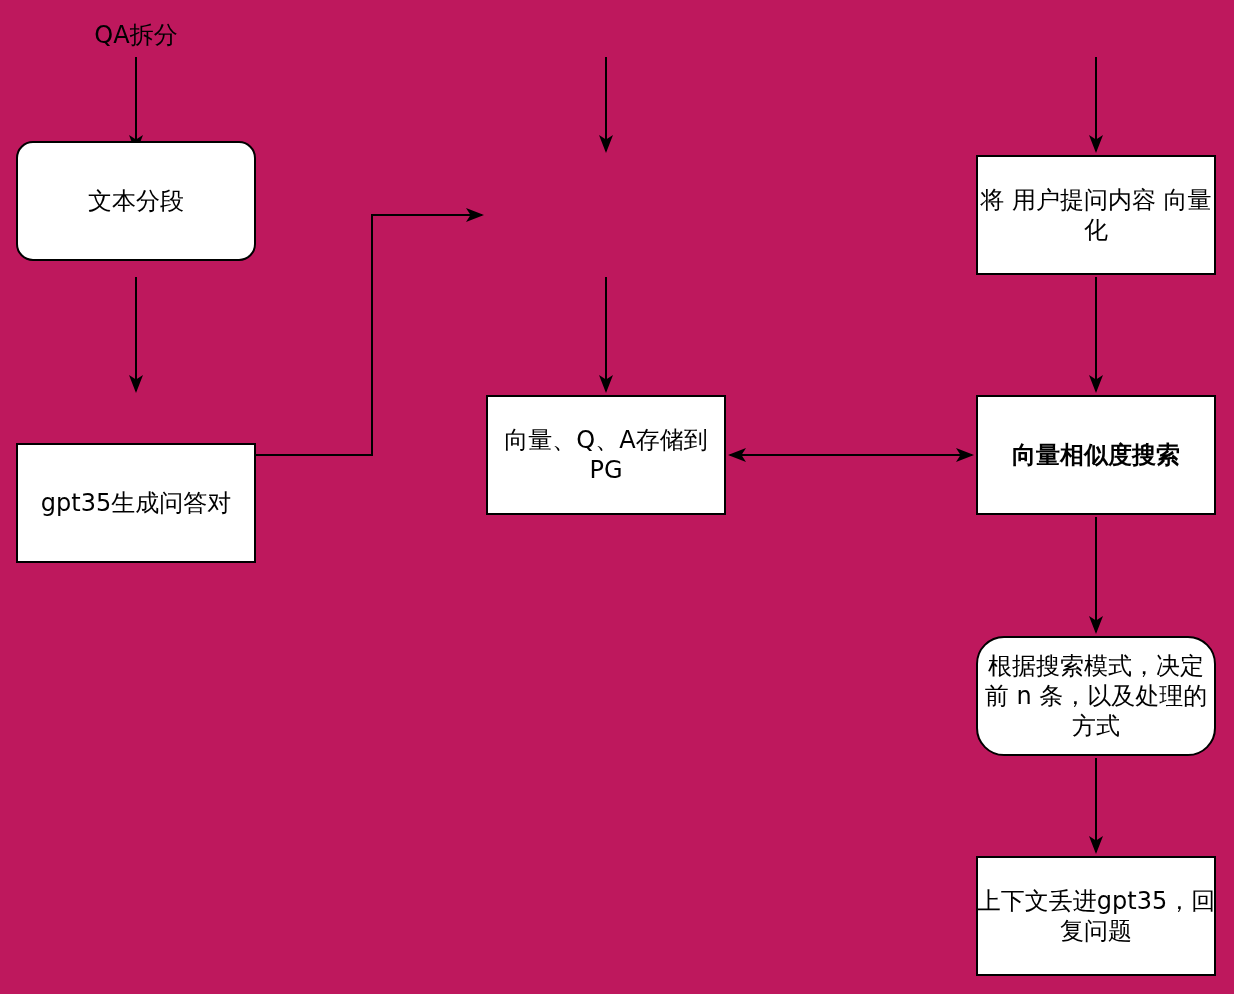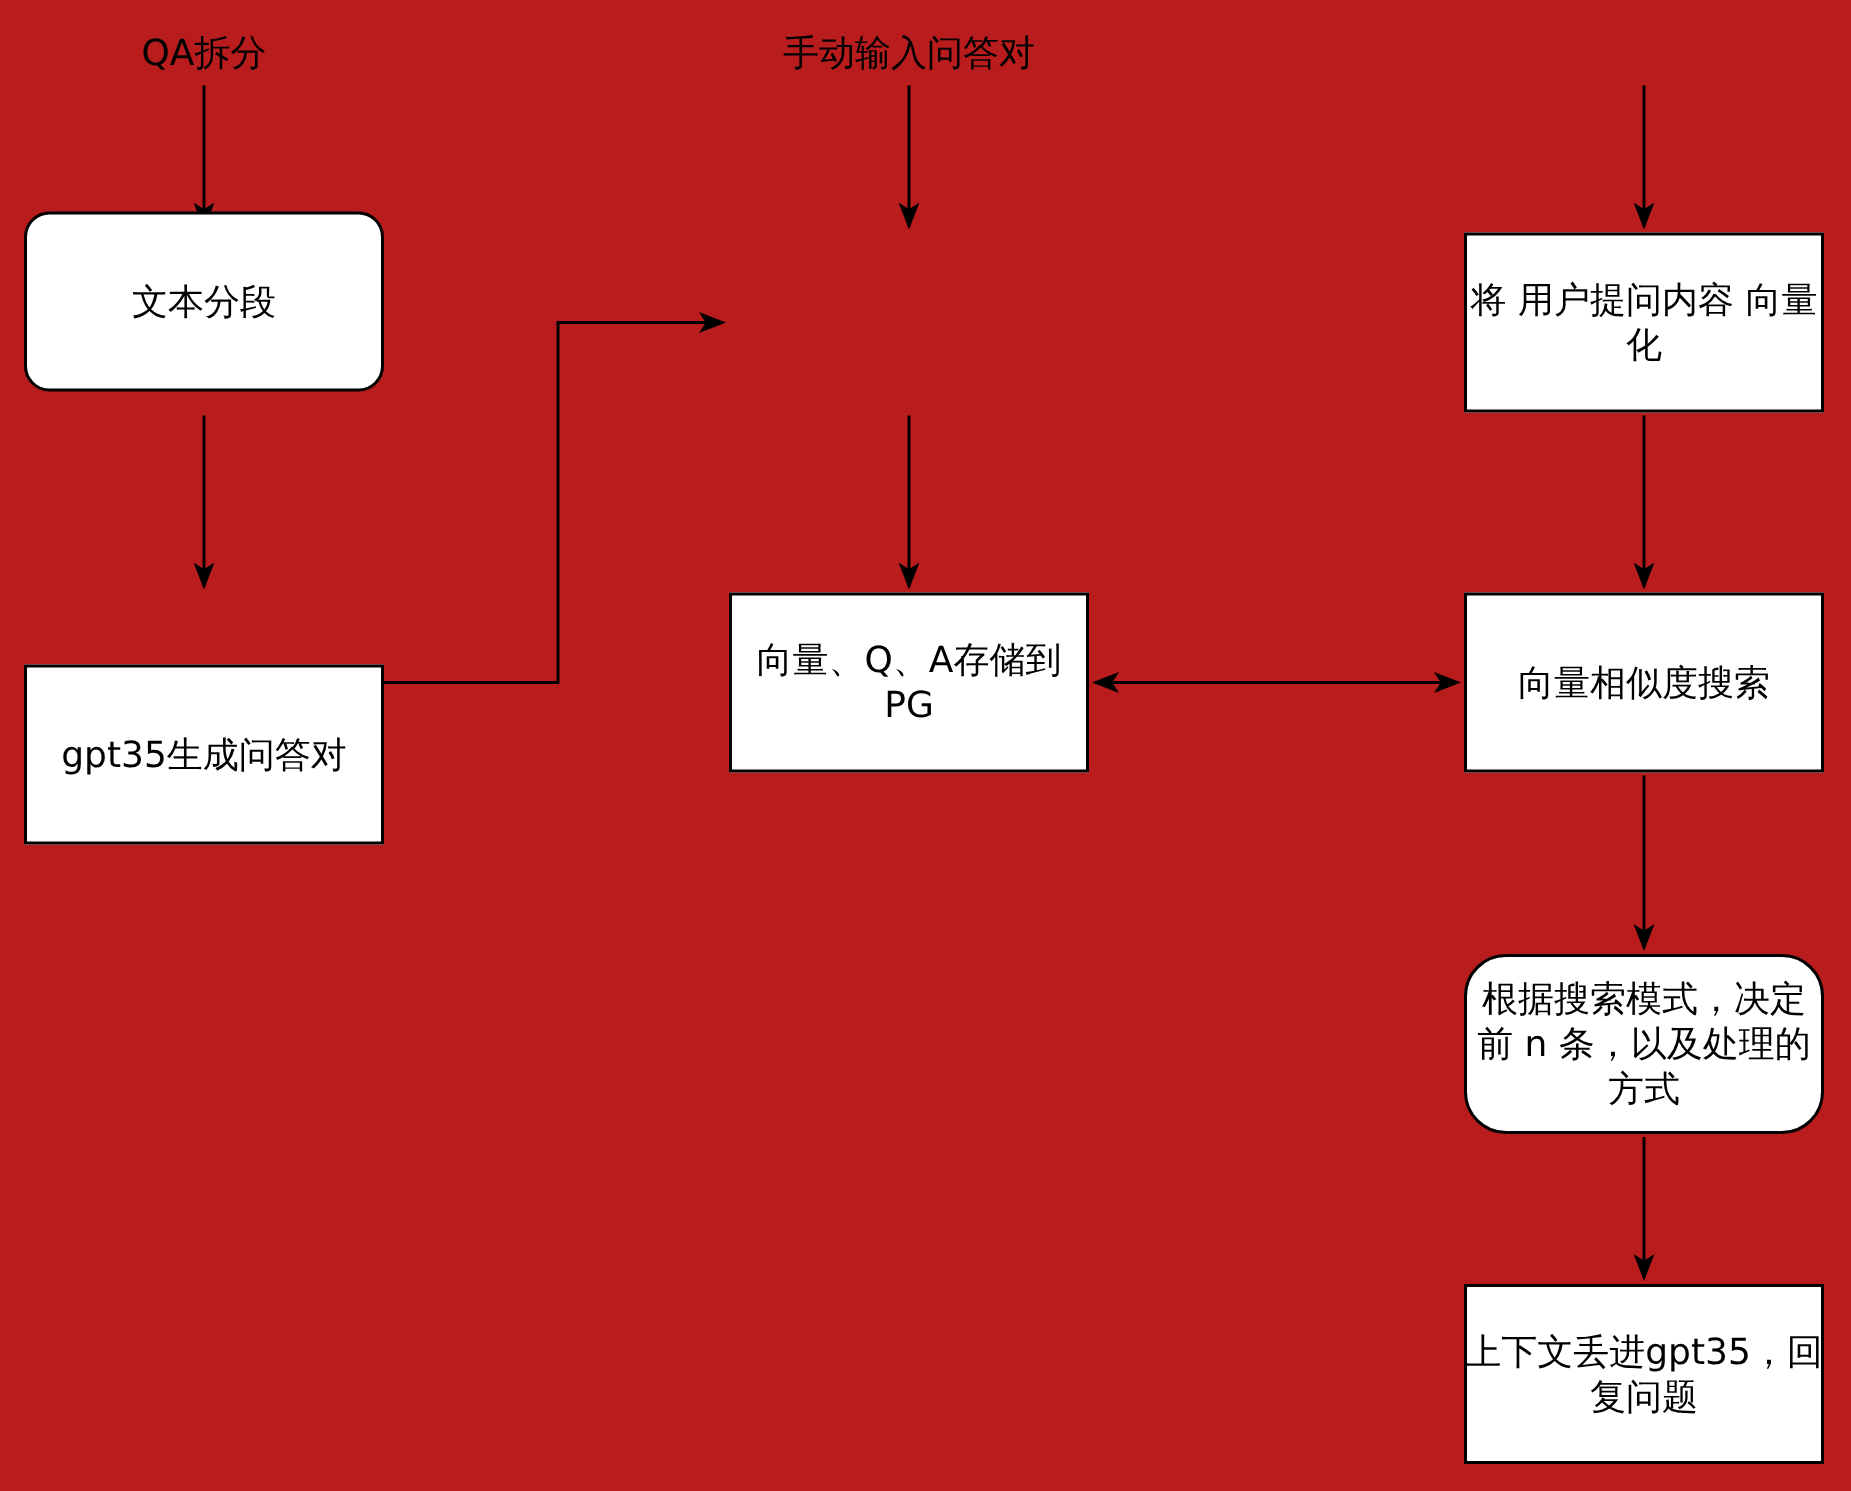--- a/index.html
+++ b/index.html
@@ -4,21 +4,21 @@
 <style>
   html, body {
     margin: 0;
     padding: 0;
     background: #ffffff;
   }
   #canvas {
     position: relative;
     width: 1234px;
     height: 994px;
-    background: #b91c1c;
+    background: #be185d;
     font-family: "DejaVu Sans", "Liberation Sans", sans-serif;
     color: #000000;
     overflow: hidden;
   }
   #connectors {
     position: absolute;
     left: 0;
     top: 0;
     width: 1234px;
     height: 994px;
@@ -50,21 +50,21 @@
 
   #label-qa-split      { left: 16px;  top: 20px; }
   #label-manual-input  { left: 486px; top: 20px; }
   #label-chat          { left: 976px; top: 20px; }
 
   #node-text-segmentation       { left: 16px;  top: 141px; border-radius: 17px; }
   #node-gpt35-generate-qa       { left: 16px;  top: 395px; margin-top: 48px; }
   #node-vectorize-q             { left: 486px; top: 155px; }
   #node-store-to-pg             { left: 486px; top: 395px; }
   #node-vectorize-user-question { left: 976px; top: 155px; }
-  #node-vector-similarity       { left: 976px; top: 395px; }
+  #node-vector-similarity       { left: 976px; top: 395px; font-weight: bold; }
   #node-search-mode             { left: 976px; top: 636px; border-radius: 28px; }
   #node-gpt35-answer            { left: 976px; top: 856px; }
 
   svg line, svg polyline {
     stroke: #000000;
     stroke-width: 2;
     fill: none;
   }
 </style>
 </head>
@@ -85,21 +85,20 @@
     <line x1="136" y1="277" x2="136" y2="391" marker-end="url(#arrow)"></line>
     <polyline points="256,455 372,455 372,215 482,215" marker-end="url(#arrow)"></polyline>
     <line x1="606" y1="277" x2="606" y2="391" marker-end="url(#arrow)"></line>
     <line x1="730" y1="455" x2="972" y2="455" marker-start="url(#arrow)" marker-end="url(#arrow)"></line>
     <line x1="1096" y1="277" x2="1096" y2="391" marker-end="url(#arrow)"></line>
     <line x1="1096" y1="517" x2="1096" y2="632" marker-end="url(#arrow)"></line>
     <line x1="1096" y1="758" x2="1096" y2="852" marker-end="url(#arrow)"></line>
   </svg>
 
   <div class="entry-label" id="label-qa-split">QA拆分</div>
-  <div class="entry-label" id="label-manual-input">手动输入问答对</div>
 
   <div class="node" id="node-text-segmentation">
     <div class="line">文本分段</div>
   </div>
 
   <div class="node" id="node-gpt35-generate-qa">
     <div class="line">gpt35生成问答对</div>
   </div>
 
 

